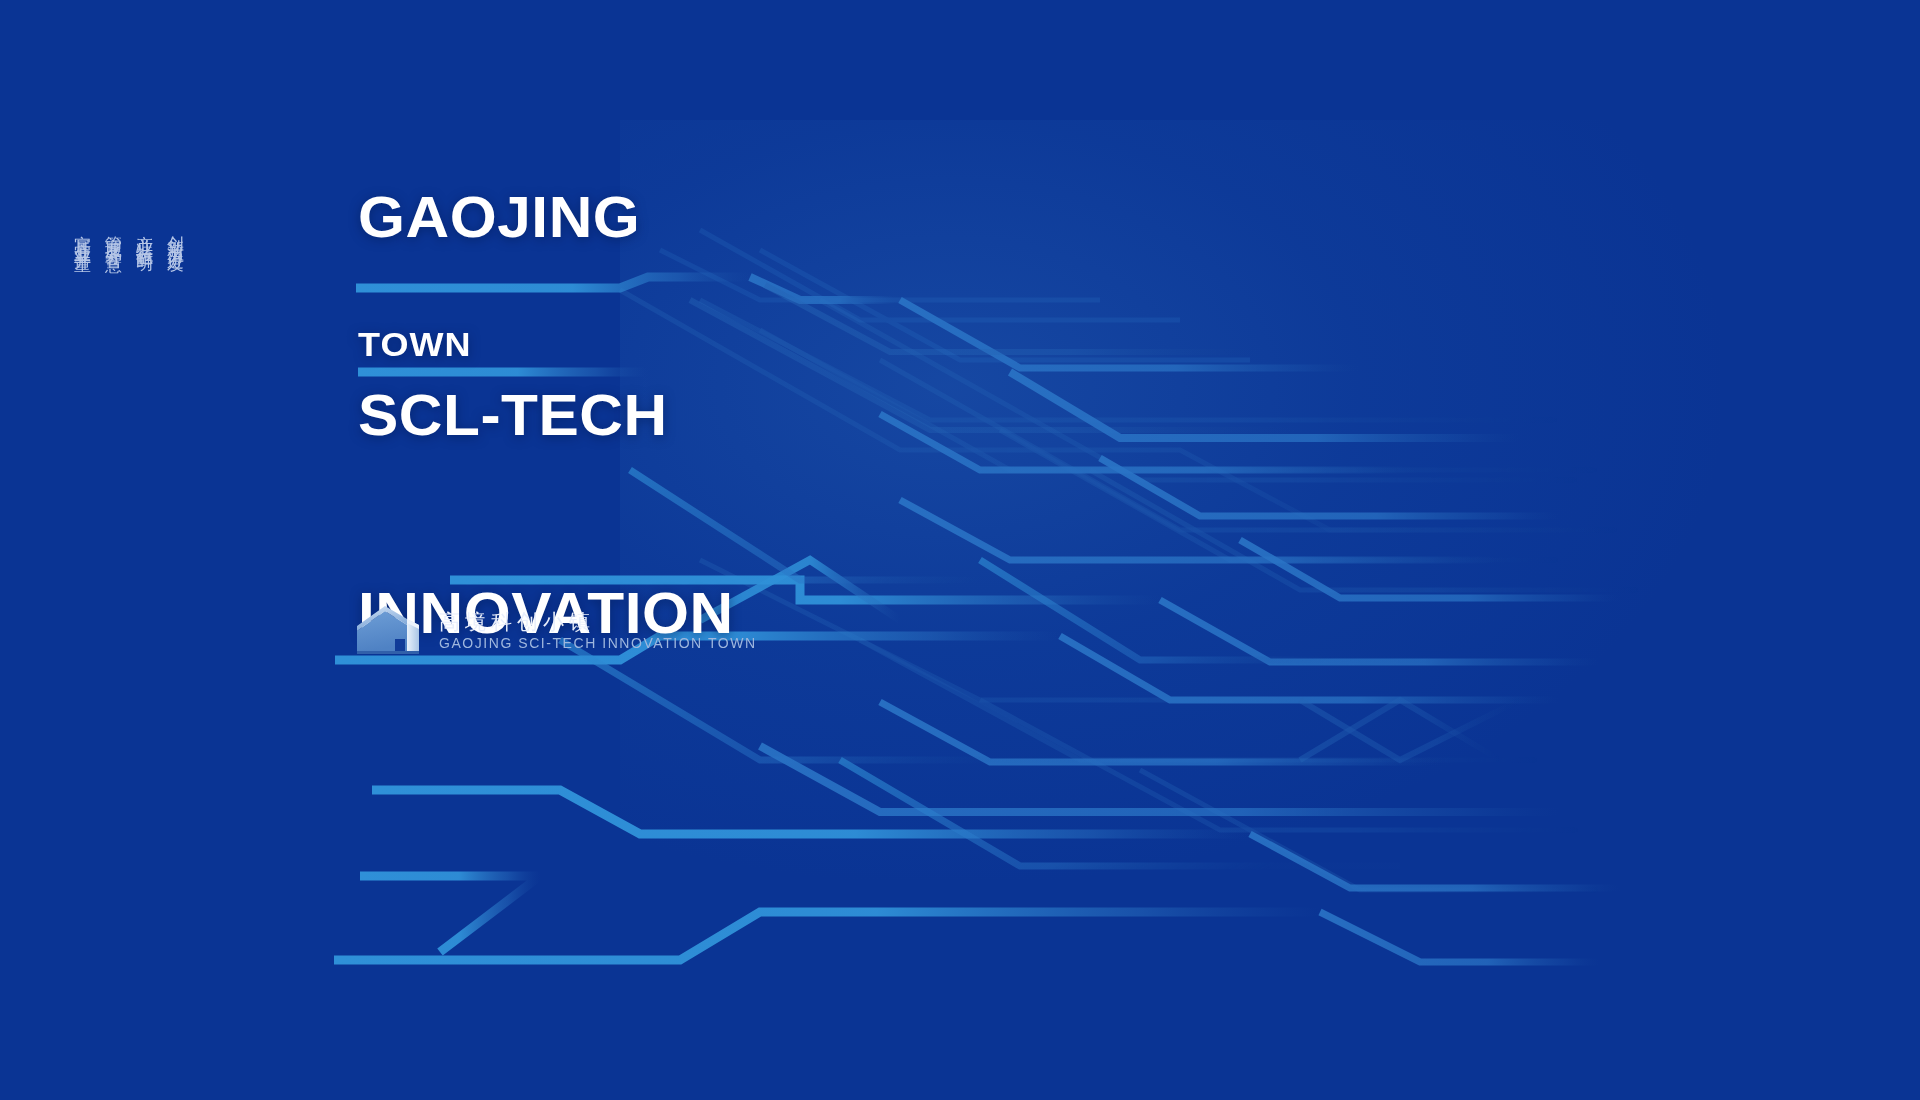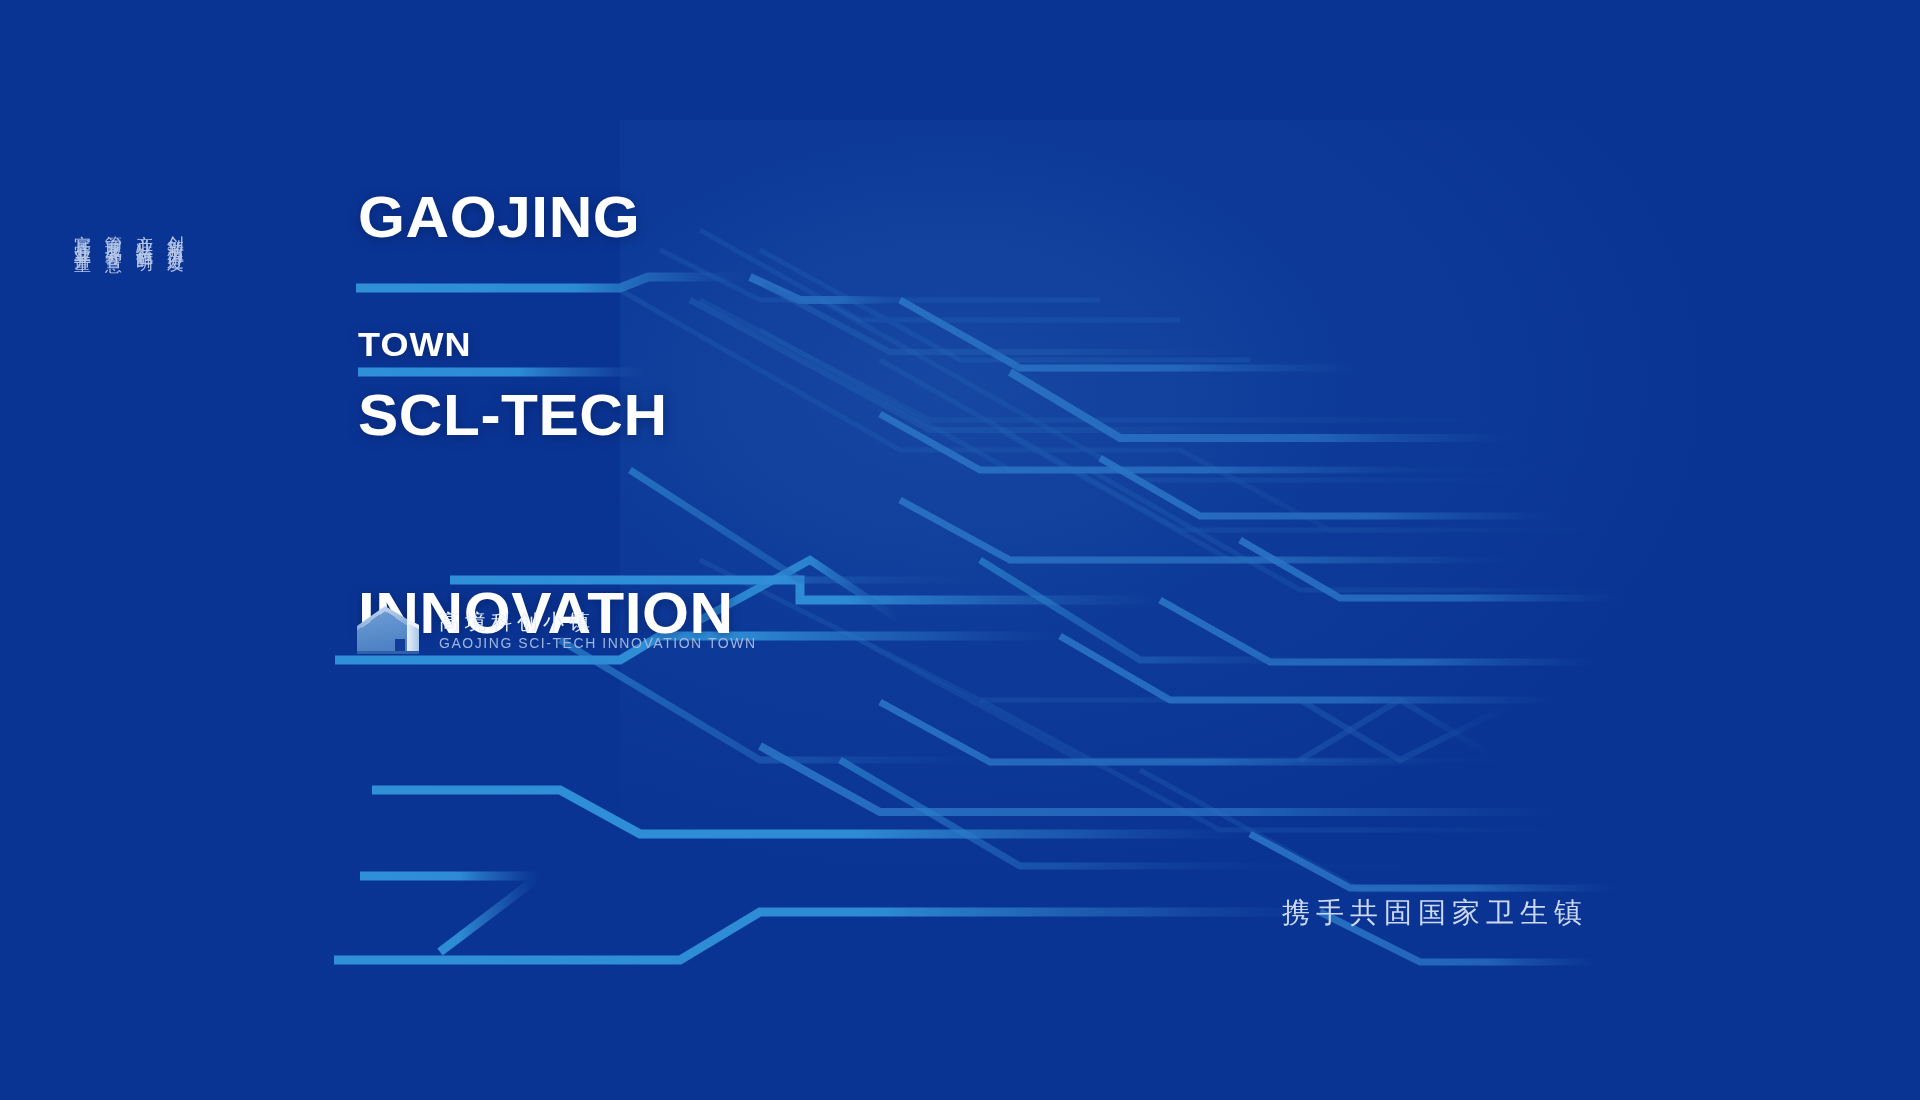--- a/index.html
+++ b/index.html
@@ -298,16 +298,15 @@
 
       <rect x="2" y="46" width="62" height="3" fill="#3f6fb2" opacity="0.75"></rect>
     </svg>
     <div class="words">
       <div class="cn">高境科创小镇</div>
       <div class="en">GAOJING SCI-TECH INNOVATION TOWN</div>
     </div>
   </div>
 
   <div class="slogan-br">
-    <span class="sl">携手共固国家卫生镇</span>
   </div>
 
 </div>
 
 </body></html>

